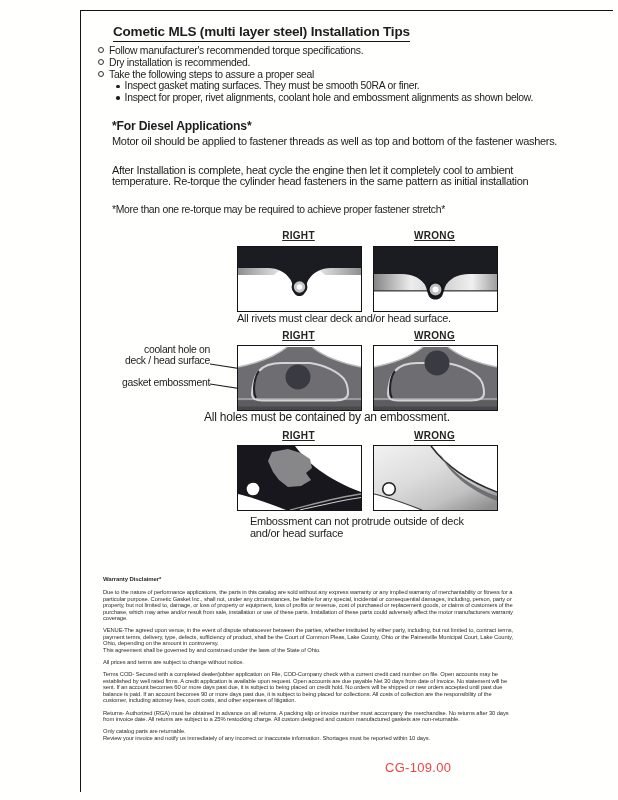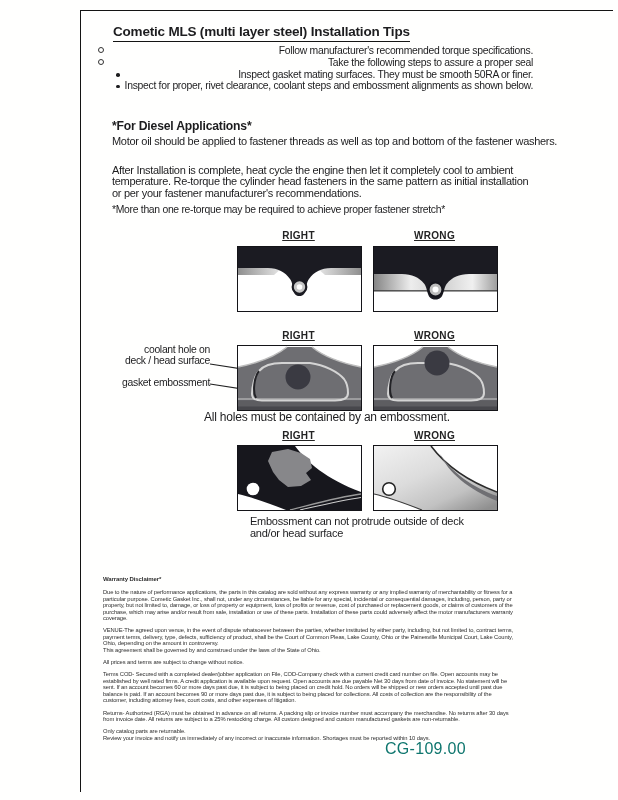--- a/index.html
+++ b/index.html
@@ -11,21 +11,21 @@
   .cx{letter-spacing:-0.3px;}
   .nw{white-space:nowrap;}
   
   .rule-top{left:80px;top:10px;width:533px;height:1.4px;background:#141414;}
   .rule-left{left:80px;top:10px;width:1.4px;height:782px;background:#141414;}
   
   .title{left:113px;top:24px;font-size:13.5px;font-weight:bold;letter-spacing:-0.2px;
          border-bottom:1.6px solid #141414;padding-bottom:2px;}
   
   .bullets{left:98px;top:45px;font-size:10.4px;line-height:11.75px;}
-  .brow{display:flex;align-items:baseline;justify-content:space-between;}
+  .brow{display:flex;align-items:baseline;}
   .odot{width:4px;height:4px;border:1px solid #333;border-radius:50%;
         display:inline-block;margin-right:5px;position:relative;top:-1px;flex:none;}
   .fdot{width:3.6px;height:3.6px;background:#1d1d1f;border-radius:50%;
         display:inline-block;margin-right:5px;position:relative;top:-1px;flex:none;}
   .indent{margin-left:18px;}
   
   .h2{left:112px;top:119px;font-size:12.2px;font-weight:bold;letter-spacing:-0.2px;text-align:right;}
   .para{font-size:11px;line-height:11.4px;}
   .p1{left:112px;top:136px;}
   .p2{left:112px;top:165px;}
@@ -35,59 +35,62 @@
   .dbox{width:123px;height:64px;border:1.7px solid #141418;background:#fff;box-sizing:content-box;}
   .dbox svg{display:block;width:123px;height:64px;}
   .cap{font-size:11px;letter-spacing:-0.25px;color:#1d1d1f;}
   .cap2{font-size:12px;letter-spacing:-0.2px;}
   .callout{width:122px;text-align:right;font-size:10.4px;line-height:10.8px;letter-spacing:-0.3px;}
   
   .legal{left:103px;top:576px;width:414px;font-size:5.8px;line-height:6.4px;
          letter-spacing:-0.1px;color:#2e2e2e;}
   .legal .lh{font-weight:bold;font-size:6px;margin-bottom:7px;}
   .legal .lp{margin-bottom:6px;}
-  .footer-code{left:385px;top:740px;font-size:16px;letter-spacing:0.3px;color:#0f766e;}
+  .footer-code{left:385px;top:760px;font-size:13px;letter-spacing:0.3px;color:#ef4444;}
 </style>
 </head>
 <body>
 
 <div class="page">
 
   <div class="abs rule-top"></div>
   <div class="abs rule-left"></div>
 
   <div class="abs title nw">Cometic MLS (multi layer steel) Installation Tips</div>
 
   <div class="abs bullets">
     <div class="brow nw">
       <span class="odot"></span>
       <span class="cx">Follow manufacturer's recommended torque specifications.</span>
     </div>
     <div class="brow nw">
       <span class="odot"></span>
+      <span class="cx">Dry installation is recommended.</span>
+    </div>
+    <div class="brow nw">
+      <span class="odot"></span>
       <span class="cx">Take the following steps to assure a proper seal</span>
     </div>
     <div class="brow nw indent">
       <span class="fdot"></span>
       <span class="cx">Inspect gasket mating surfaces.  They must be smooth 50RA or finer.</span>
     </div>
     <div class="brow nw indent">
       <span class="fdot"></span>
-      <span class="cx">Inspect for proper, rivet clearance, coolant steps and embossment alignments as shown below.</span>
+      <span class="cx">Inspect for proper, rivet alignments, coolant hole and embossment alignments as shown below.</span>
     </div>
   </div>
 
   <div class="abs h2 nw">*For Diesel Applications*</div>
   <div class="abs para p1">
     <div class="nw cx">Motor oil should be applied to fastener threads as well as top and bottom of the fastener washers.</div>
   </div>
   <div class="abs para p2">
     <div class="nw cx">After Installation is complete, heat cycle the engine then let it completely cool to ambient</div>
     <div class="nw cx">temperature. Re-torque the cylinder head fasteners in the same pattern as initial installation</div>
-    <div class="nw cx">or per your fastener manufacturer's recommendations.</div>
   </div>
   <div class="abs note nw cx">*More than one re-torque may be required to achieve proper fastener stretch*</div>
 
   <div class="abs dlabel nw" style="left:237px;top:230px;">RIGHT</div>
   <div class="abs dlabel nw" style="left:373px;top:230px;">WRONG</div>
 
   <div class="abs dbox" style="left:237px;top:246px;">
     <svg viewBox="0 0 123 64">
       <defs>
         <linearGradient id="r1a" x1="0" y1="0" x2="1" y2="0">
@@ -123,20 +126,21 @@
       <rect width="123" height="64" fill="#fff"></rect>
       <rect y="27" width="123" height="17" fill="url(#w1g)"></rect>
       <rect y="43.2" width="123" height="1.3" fill="#3c3c3c"></rect>
       <rect width="123" height="27" fill="#1b1b22"></rect>
       <path d="M28,27 H95 C85,27 78,30.5 73,36.5 C68.5,42 71,52.5 61.5,52.5 C52,52.5 54.5,42 50,36.5 C45,30.5 38,27 28,27 Z" fill="#1b1b22"></path>
       <circle cx="61.5" cy="42.5" r="7" fill="#bdbdbd" stroke="#15151c" stroke-width="2.2"></circle>
       <circle cx="61.5" cy="42.5" r="3" fill="#fff"></circle>
     </svg>
   </div>
 
+  <div class="abs cap nw" style="left:237px;top:312px;">All rivets must clear deck and/or head surface.</div>
 
   <div class="abs dlabel nw" style="left:237px;top:330px;">RIGHT</div>
   <div class="abs dlabel nw" style="left:373px;top:330px;">WRONG</div>
 
   <div class="abs callout" style="left:88px;top:345px;">
     <div class="nw">coolant hole on</div>
     <div class="nw">deck / head surface</div>
   </div>
   <div class="abs callout nw" style="left:88px;top:378px;">gasket embossment</div>
 

